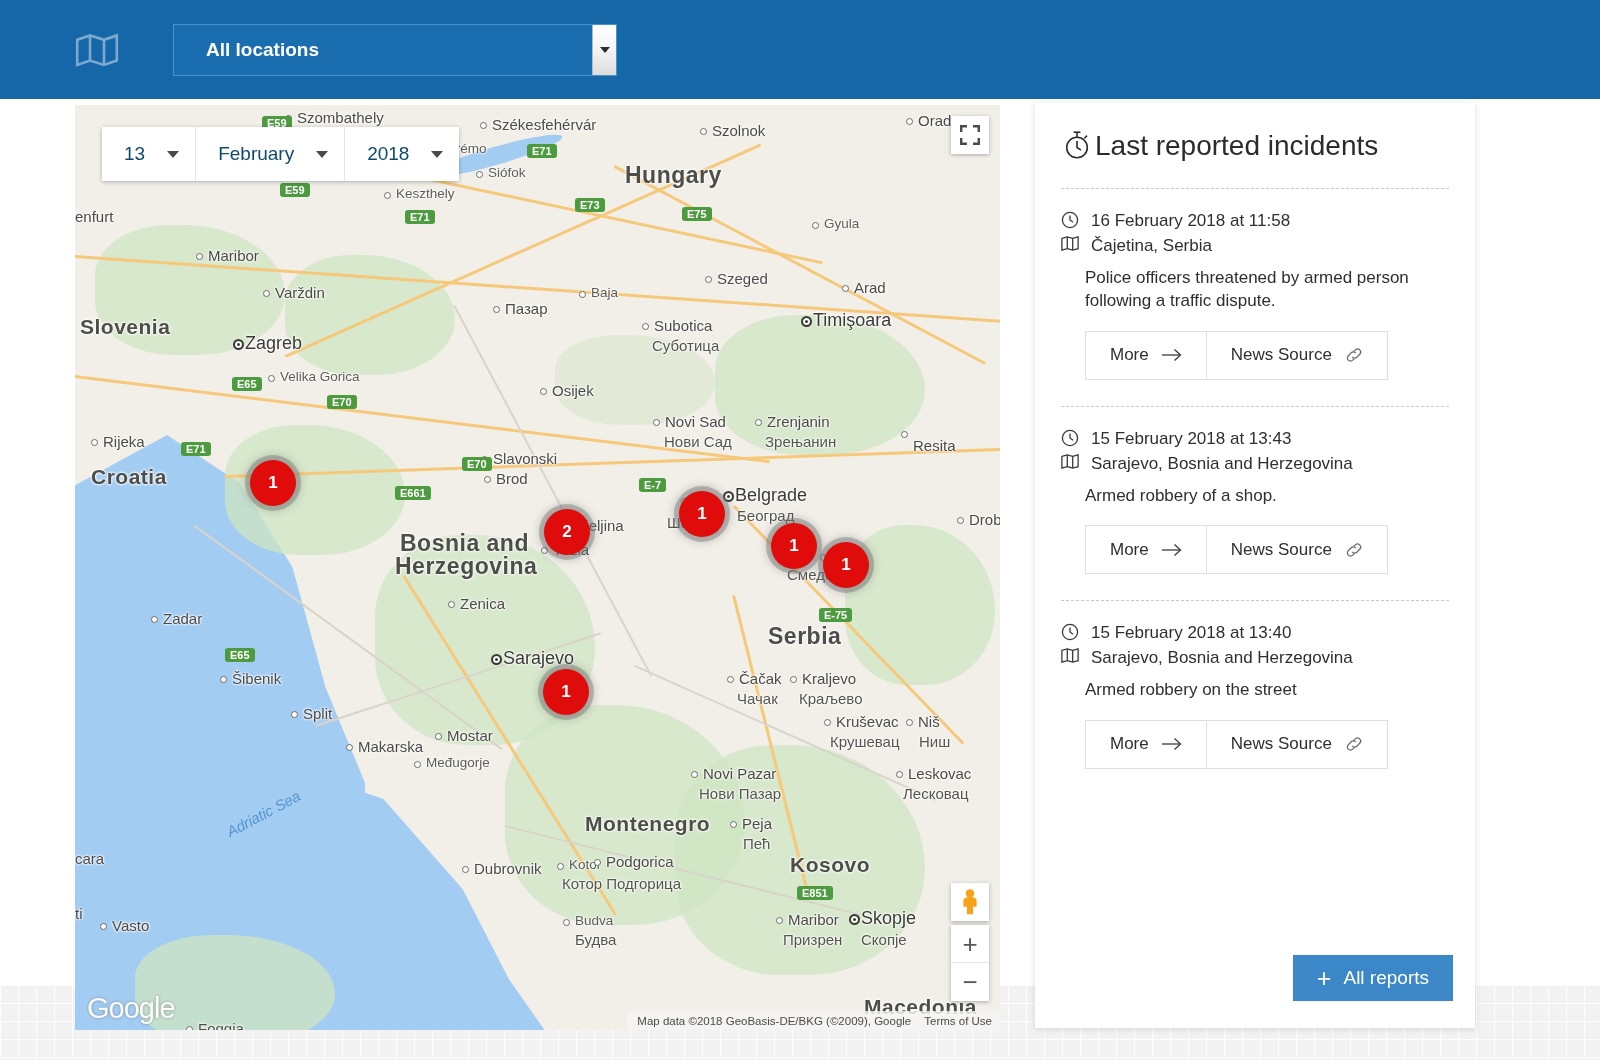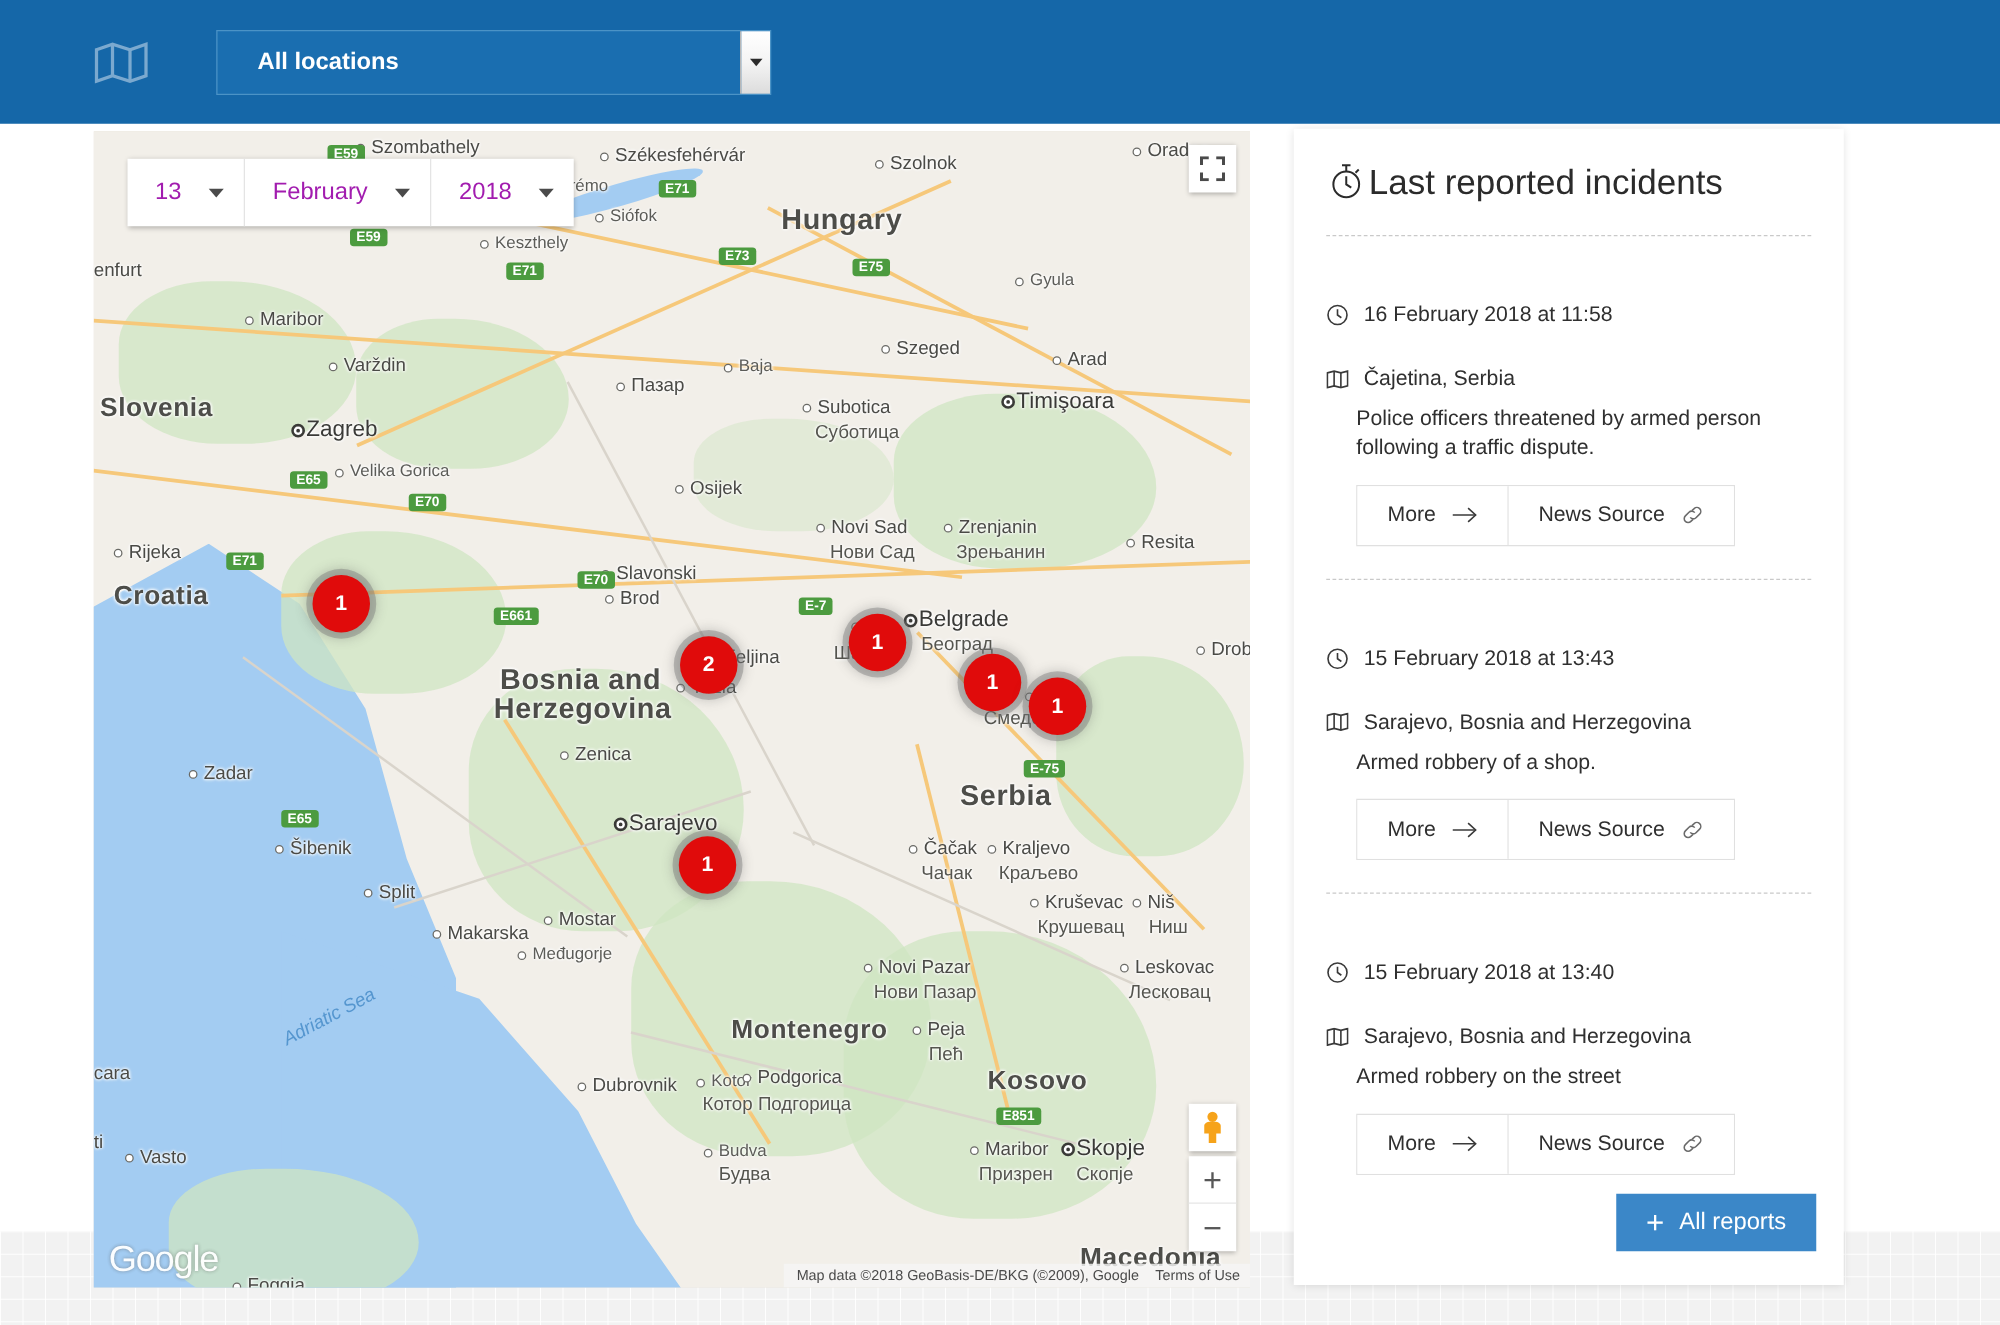--- a/index.html
+++ b/index.html
@@ -128,21 +128,21 @@
     background: #ffffff; display: flex; z-index: 18;
     box-shadow: 0 1px 4px rgba(0,0,0,.28);
   }
   .date-field {
     display: flex; align-items: center; justify-content: space-between;
     padding: 0 16px 0 22px; min-width: 80px; height: 54px;
     border-right: 1px solid #e4e4e4; cursor: pointer;
   }
   .date-field:last-child { border-right: none; }
   .date-field .val {
-    color: #a21caf; font-size: 19px; font-family: "Liberation Sans", sans-serif;
+    color: #0c4a6e; font-size: 19px; font-family: "Liberation Sans", sans-serif;
   }
   .date-field .caret {
     width: 0; height: 0; margin-left: 22px;
     border-left: 6px solid transparent; border-right: 6px solid transparent;
     border-top: 7px solid #4a4a4a;
   }
   .fs-btn {
     position: absolute; right: 11px; top: 11px; width: 38px; height: 38px;
     background: #fff; box-shadow: 0 1px 4px rgba(0,0,0,.3);
     display:flex; align-items:center; justify-content:center; cursor:pointer;
@@ -192,21 +192,21 @@
   }
   .side-head .title {
     font-size: 28px; color: #2b2b2b; font-weight: 400;
   }
   .divider {
     margin: 26px 26px 0 26px;
     border-top: 1px dashed #c9c9c9; height: 0;
   }
   .incident { padding: 22px 26px 0 26px; }
   .inc-row {
-    display: flex; align-items: center; gap: 12px; margin-bottom: 5px; margin-top: 31px;
+    display: flex; gap: 12px; margin-bottom: 5px;
   }
   .inc-row .txt { font-size: 17px; color: #2f2f2f; }
   .inc-desc {
     margin: 10px 0 0 24px; font-size: 17px; line-height: 1.38; color: #2f2f2f;
     max-width: 352px;
   }
   .inc-btns {
     display: flex; margin: 18px 0 0 24px; border: 1px solid #e0e0e0;
     width: max-content;
   }
@@ -340,21 +340,21 @@
         <div class="place sm" style="left: 205px; top: 264px;">Velika Gorica</div>
         <div class="dot" style="left: 193px; top: 270px;"></div>
         <div class="place" style="left: 477px; top: 277px;">Osijek</div>
         <div class="dot" style="left: 465px; top: 283px;"></div>
         <div class="place" style="left: 590px; top: 308px;">Novi Sad</div>
         <div class="dot" style="left: 578px; top: 314px;"></div>
         <div class="place cyr" style="left: 589px; top: 328px;">Нови Сад</div>
         <div class="place" style="left: 692px; top: 308px;">Zrenjanin</div>
         <div class="dot" style="left: 680px; top: 314px;"></div>
         <div class="place cyr" style="left: 690px; top: 328px;">Зрењанин</div>
-        <div class="place" style="left: 838px; top: 320px;">Resita</div>
+        <div class="place" style="left: 838px; top: 332px;">Resita</div>
         <div class="dot" style="left: 826px; top: 326px;"></div>
         <div class="place" style="left: 28px; top: 328px;">Rijeka</div>
         <div class="dot" style="left: 16px; top: 334px;"></div>
         <div class="place" style="left: 418px; top: 345px;">Slavonski</div>
         <div class="dot" style="left: 406px; top: 351px;"></div>
         <div class="place" style="left: 421px; top: 365px;">Brod</div>
         <div class="dot" style="left: 409px; top: 371px;"></div>
         <div class="place city" style="left: 660px; top: 380px;">Belgrade</div>
         <div class="dot cap" style="left: 648px; top: 386px;"></div>
         <div class="place cyr" style="left: 662px; top: 402px;">Београд</div>

